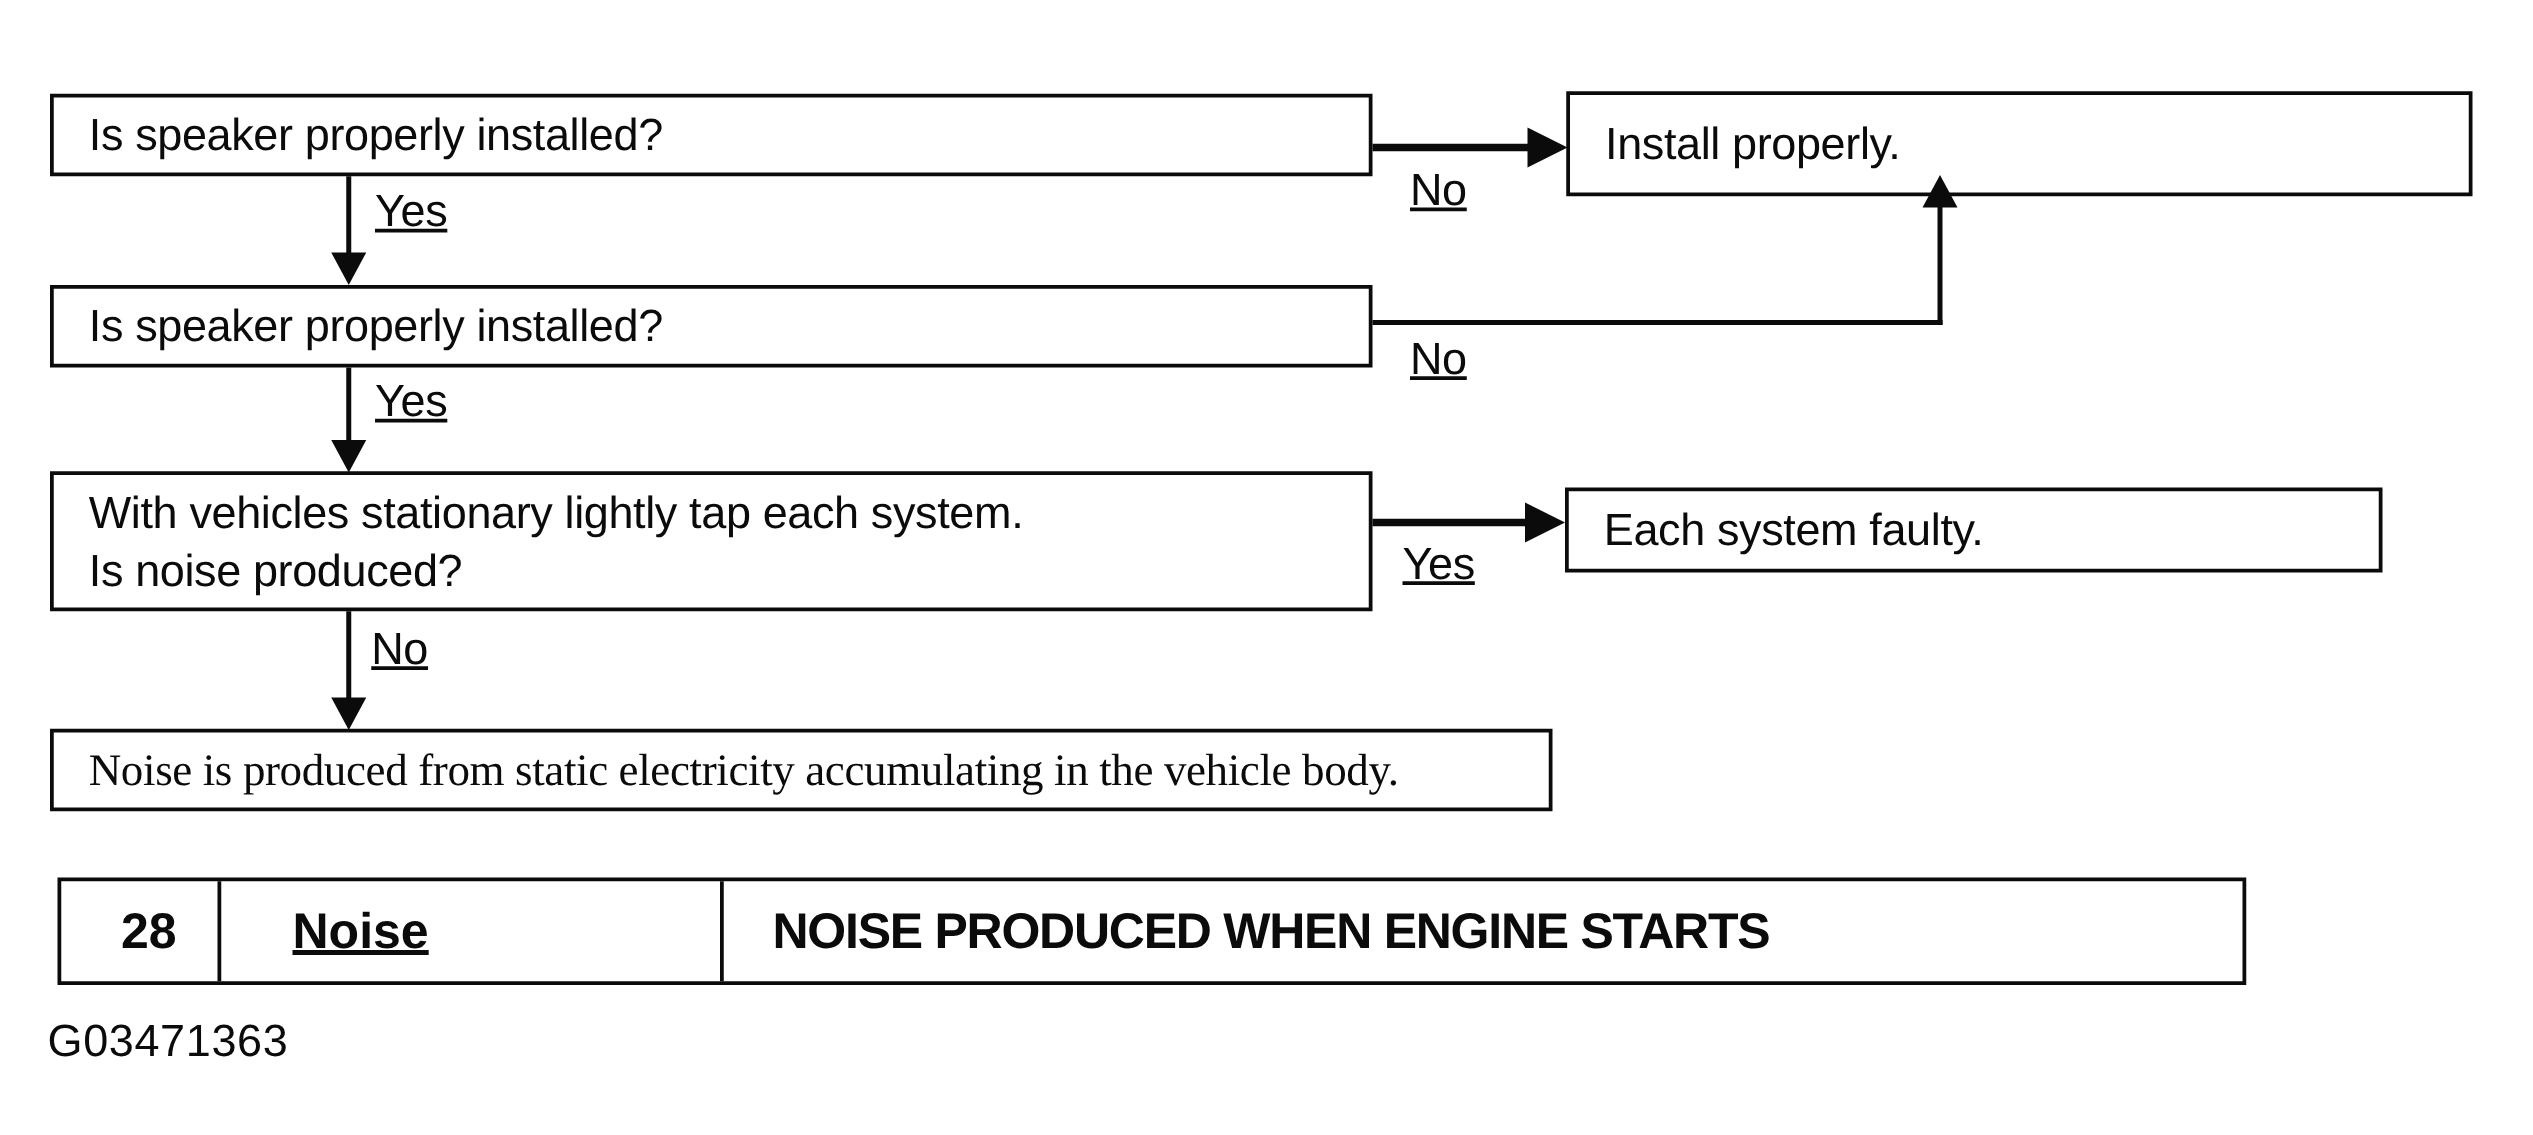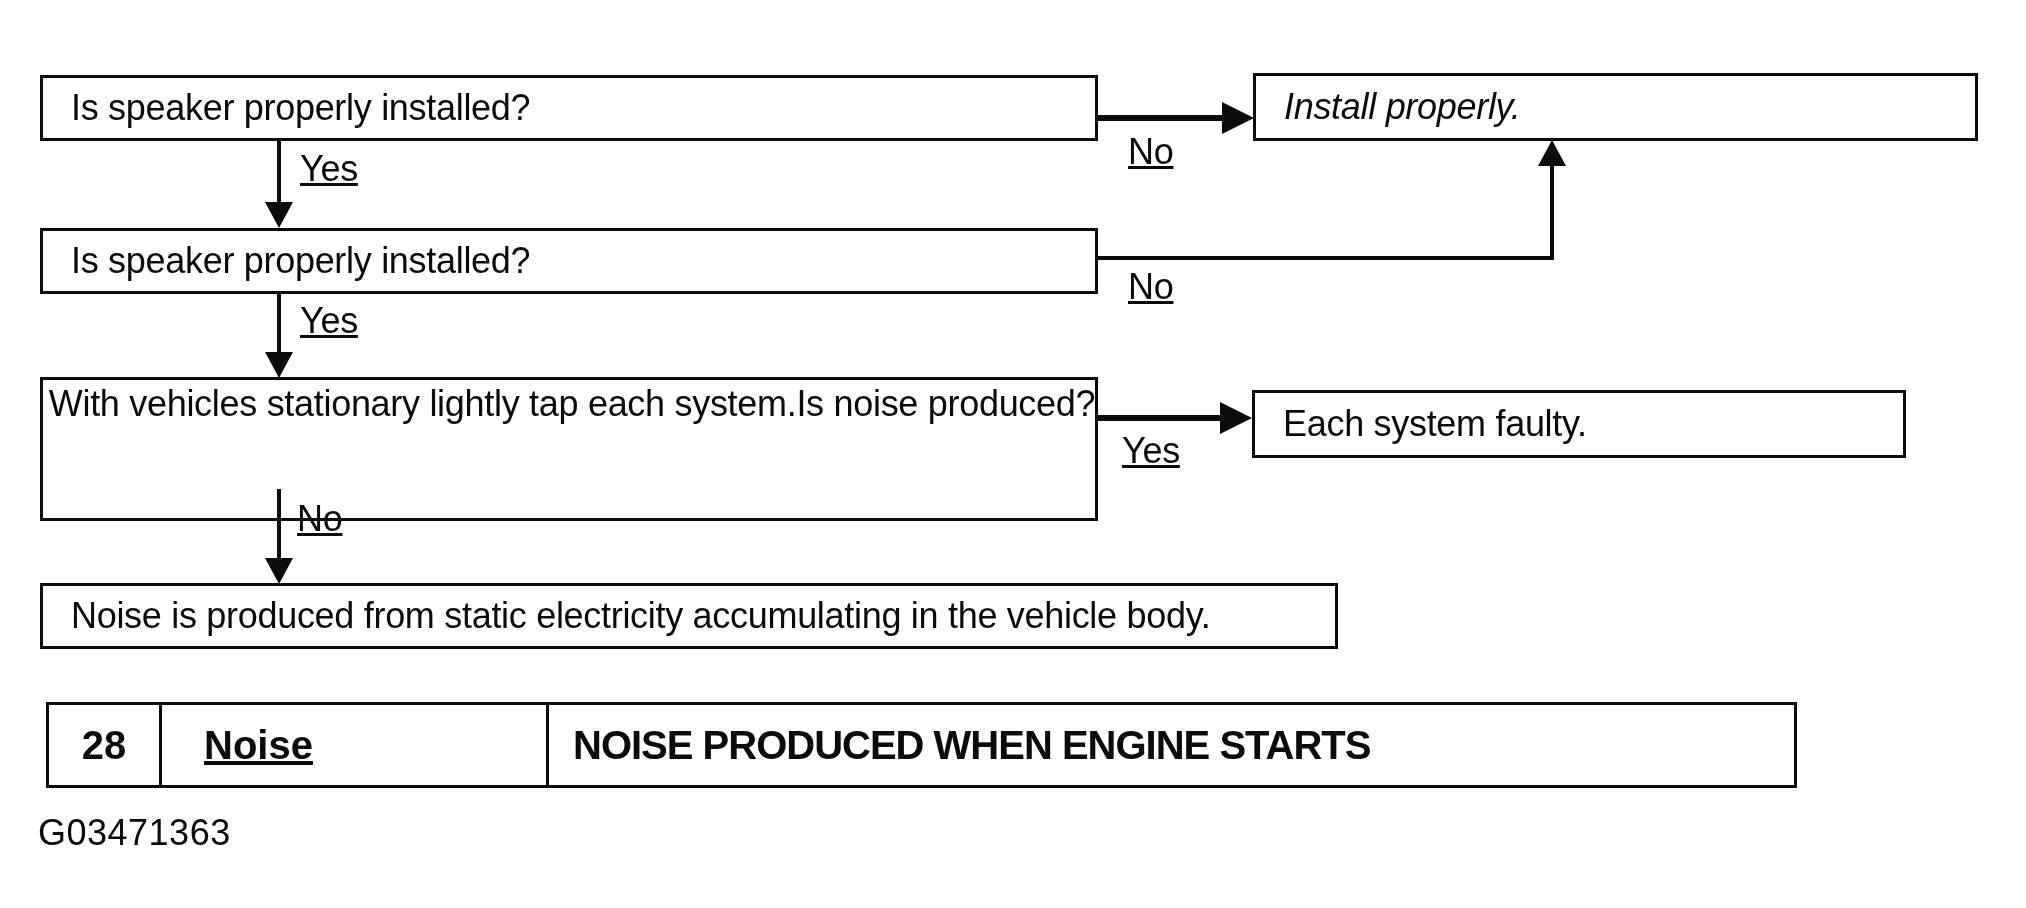--- a/index.html
+++ b/index.html
@@ -24,27 +24,27 @@
     border: 3px solid #0b0b0b;
     display: flex;
     align-items: center;
     padding-left: 28px;
     padding-right: 22px;
     font-size: 36px;
     letter-spacing: -0.3px;
     white-space: nowrap;
   }
   #box-q1      { left: 40px;   top: 75px;  width: 1058px; height: 66px; }
-  #box-install { left: 1253px; top: 73px;  width: 725px;  height: 68px; font-style: italic; }
+  #box-install { left: 1253px; top: 73px;  width: 725px;  height: 84px; }
   #box-q2      { left: 40px;   top: 228px; width: 1058px; height: 66px; }
-  #box-q3      { left: 40px;   top: 377px; width: 1058px; height: 144px;
-                 flex-direction: row; align-items: flex-start; justify-content: center;
+  #box-q3      { left: 40px;   top: 377px; width: 1058px; height: 112px;
+                 flex-direction: column; align-items: flex-start; justify-content: center;
                  line-height: 47px; }
   #box-faulty  { left: 1252px; top: 390px; width: 654px;  height: 68px; }
-  #box-static  { left: 40px;   top: 583px; width: 1298px; height: 66px; }
+  #box-static  { left: 40px;   top: 583px; width: 1202px; height: 66px; font-family: Liberation Serif, serif; }
 
   
   .line {
     position: absolute;
     background: #0b0b0b;
   }
   
   #ln-q1-down   { left: 277px; top: 141px; width: 4px; height: 64px; }
   
   #ln-q2-down   { left: 277px; top: 294px; width: 4px; height: 60px; }
@@ -112,20 +112,21 @@
     border: 3px solid #0b0b0b;
     background: #ffffff;
     display: flex;
     font-weight: bold;
     font-size: 40px;
   }
   .tcell {
     display: flex;
     align-items: center;
     box-sizing: border-box;
+    margin-left: 15px;
   }
   #cell-number {
     width: 113px;
     justify-content: center;
     border-right: 3px solid #0b0b0b;
   }
   #cell-category {
     width: 387px;
     padding-left: 42px;
     border-right: 3px solid #0b0b0b;

